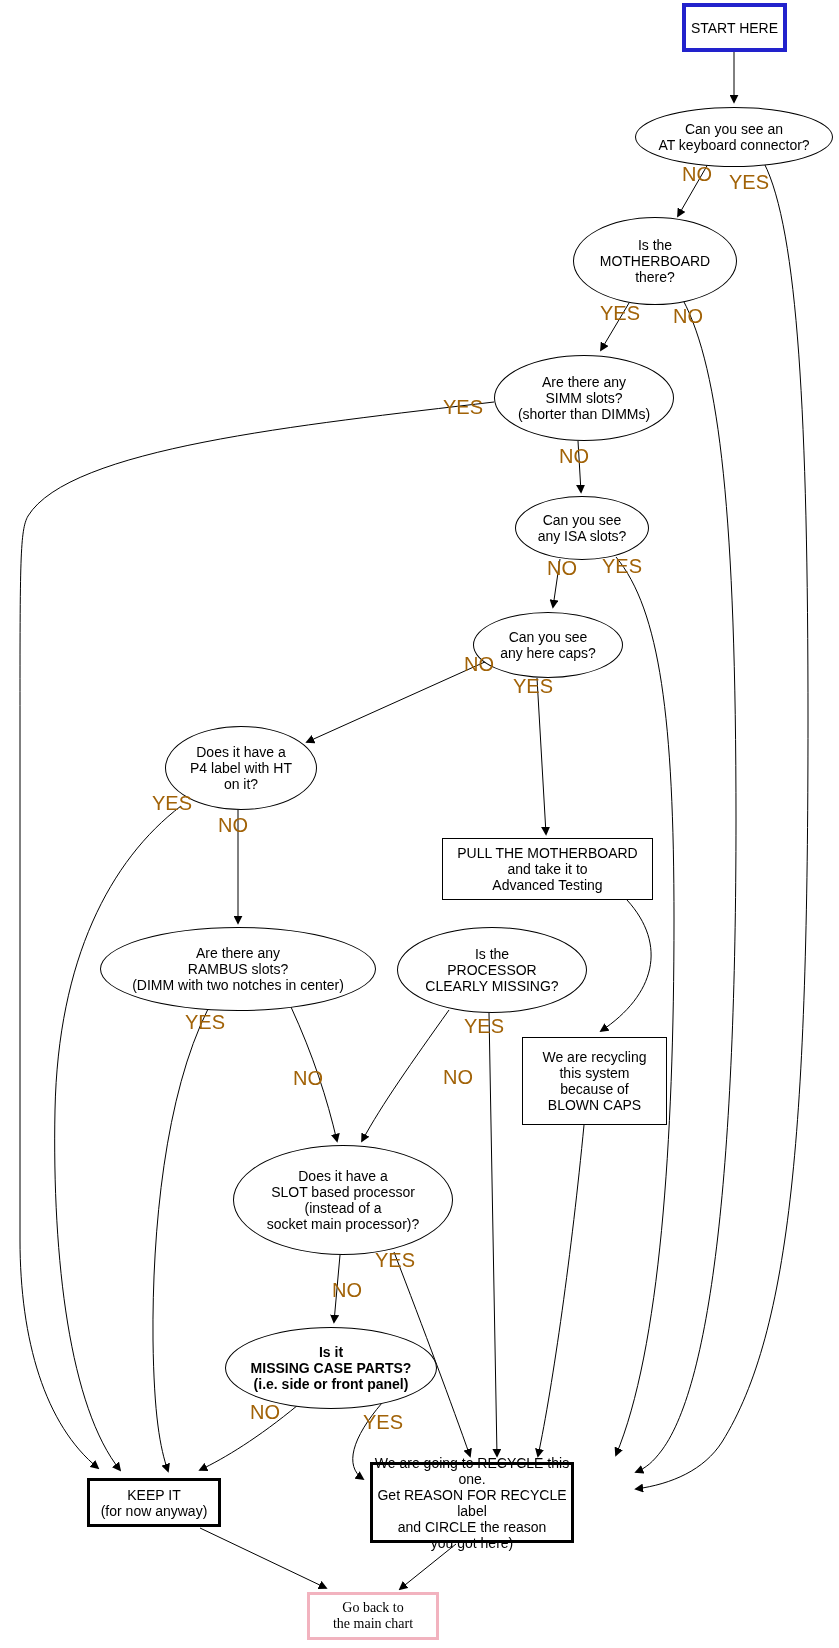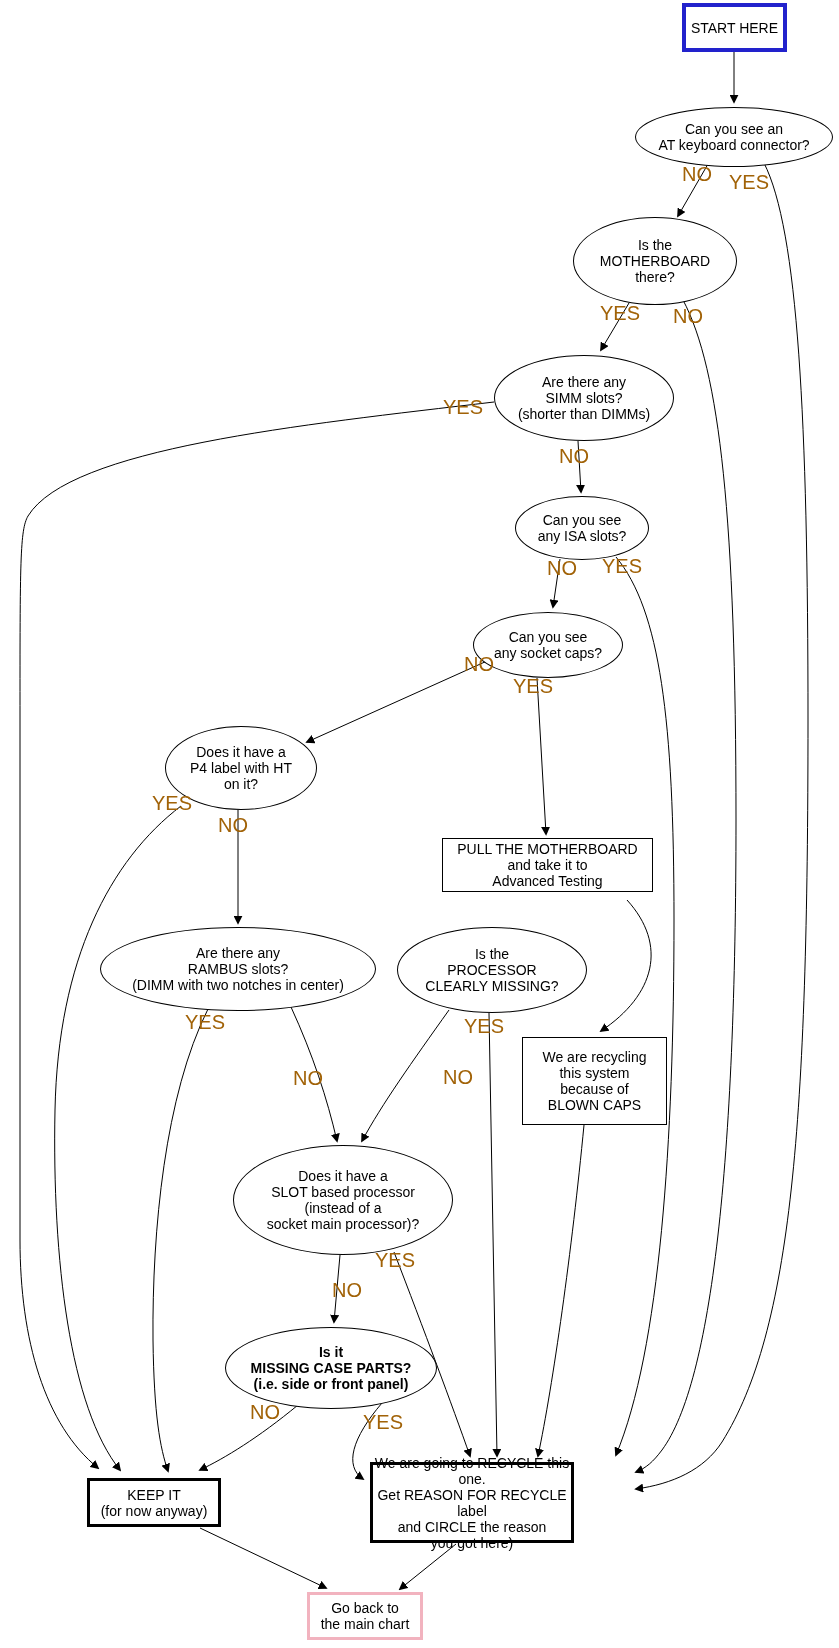--- a/index.html
+++ b/index.html
@@ -88,30 +88,30 @@
     <span>(shorter than DIMMs)</span>
   </div>
 
   <div class="node ellipse" style="left:515px;top:496px;width:134px;height:64px;">
     <span>Can you see</span>
     <span>any ISA slots?</span>
   </div>
 
   <div class="node ellipse" style="left:473px;top:612px;width:150px;height:66px;">
     <span>Can you see</span>
-    <span>any socket caps?</span>
+    <span>any here caps?</span>
   </div>
 
   <div class="node ellipse" style="left:165px;top:726px;width:152px;height:84px;">
     <span>Does it have a</span>
     <span>P4 label with HT</span>
     <span>on it?</span>
   </div>
 
-  <div class="node box" style="left:442px;top:838px;width:211px;height:54px;">
+  <div class="node box" style="left:442px;top:838px;width:211px;height:62px;">
     <span>PULL THE MOTHERBOARD</span>
     <span>and take it to</span>
     <span>Advanced Testing</span>
   </div>
 
   <div class="node ellipse" style="left:100px;top:927px;width:276px;height:84px;">
     <span>Are there any</span>
     <span>RAMBUS slots?</span>
     <span>(DIMM with two notches in center)</span>
   </div>
@@ -147,21 +147,21 @@
     <span>(for now anyway)</span>
   </div>
 
   <div class="node box-bold" style="left:370px;top:1462px;width:204px;height:81px;">
     <span>We are going to RECYCLE this one.</span>
     <span>Get REASON FOR RECYCLE label</span>
     <span>and CIRCLE the reason</span>
     <span>you got here)</span>
   </div>
 
-  <div class="node box-goback" style="left:307px;top:1592px;width:116px;height:48px;">
+  <div class="node box-goback" style="left:307px;top:1592px;width:132px;height:48px;font-family:Liberation Serif, serif;">
     <span>Go back to</span>
     <span>the main chart</span>
   </div>
 
   <div class="edge-label" style="left:697px;top:174px;">NO</div>
   <div class="edge-label" style="left:749px;top:182px;">YES</div>
   <div class="edge-label" style="left:620px;top:313px;">YES</div>
   <div class="edge-label" style="left:688px;top:316px;">NO</div>
   <div class="edge-label" style="left:463px;top:407px;">YES</div>
   <div class="edge-label" style="left:574px;top:456px;">NO</div>

